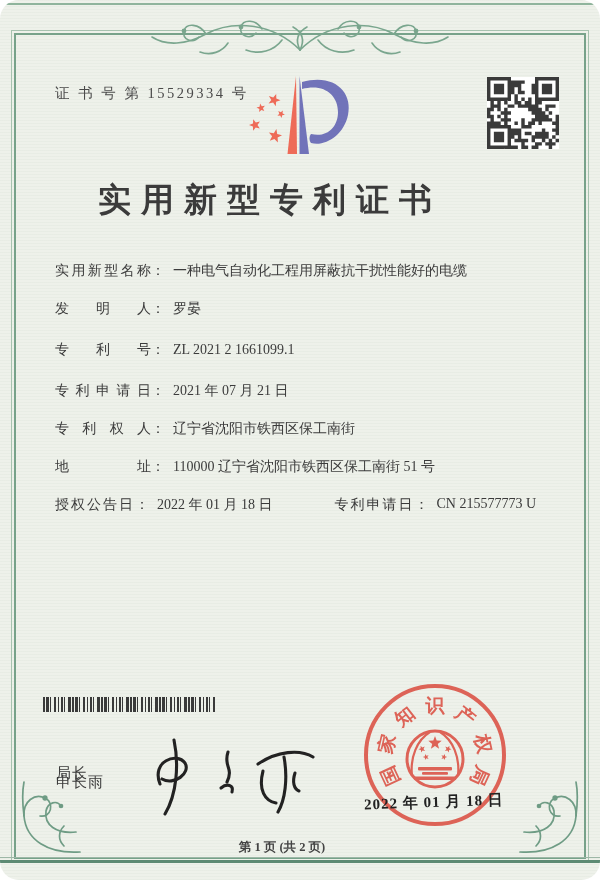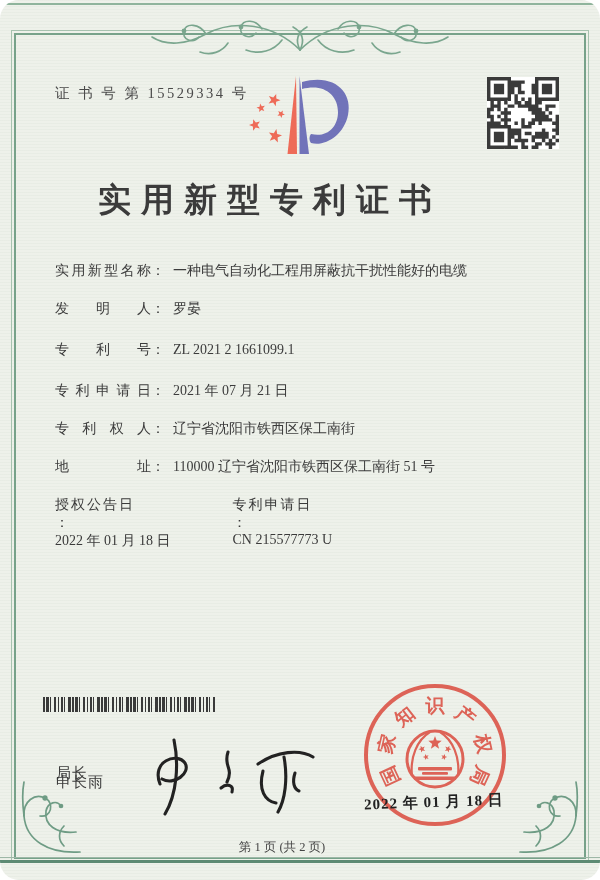--- a/index.html
+++ b/index.html
@@ -26,38 +26,38 @@
   .logo{position:absolute;left:230px;top:72px;}
   .qr{position:absolute;left:487px;top:77px;width:72px;height:72px;background:#fff;}
   .title{position:absolute;left:0;top:178px;width:540px;text-align:center;
          font-size:33px;font-weight:600;letter-spacing:10px;color:#3b3b3b;}
 
   .row{position:absolute;left:55px;width:500px;font-size:14px;white-space:nowrap;color:#3c3c3c;}
   .row .lbl{display:inline-block;width:96px;text-align:justify;text-align-last:justify;vertical-align:bottom;}
   .row .colon{display:inline-block;margin-right:8px;}
   .r1{top:262px}.r2{top:300px}.r3{top:341px}.r4{top:382px}.r5{top:420px}.r6{top:458px}
   .row-grant{position:absolute;left:55px;top:496px;width:500px;font-size:14px;white-space:nowrap;display:flex;}
-  .row-grant .pair{display:flex;flex-direction:column;}
+  .row-grant .pair{display:flex;}
   .row-grant .pair .glbl{letter-spacing:2px;}
   .row-grant .pair .colon{margin-right:8px;}
   .row-grant .pair2{margin-left:62px;}
 
   .paragraphs{position:absolute;left:54px;top:530px;width:494px;font-size:13.5px;line-height:19.5px;
               text-align:justify;color:#3d3d3d;}
   .paragraphs p{margin:0;text-indent:2em;}
 
   .barcode{position:absolute;left:43px;top:697px;width:172px;height:15px;
     background:repeating-linear-gradient(90deg,#3a3a3a 0 1.5px,transparent 1.5px 3px,#3a3a3a 3px 5.5px,transparent 5.5px 6.5px,#3a3a3a 6.5px 7.5px,transparent 7.5px 10.5px,#3a3a3a 10.5px 13px,transparent 13px 14.5px);}
   .sig-role{position:absolute;left:56px;top:742px;font-size:15px;letter-spacing:1px;margin-top:22px;}
   .sig-name{position:absolute;left:56px;top:773px;font-size:15px;letter-spacing:1px;}
   .sig-script{position:absolute;left:132px;top:724px;z-index:3;}
   .seal{position:absolute;left:360px;top:680px;z-index:2;opacity:0.92;}
   .seal-date{position:absolute;left:364px;top:793px;z-index:4;font-size:15px;font-weight:600;
              letter-spacing:1px;color:#222;transform:rotate(-2deg);}
-  .footer{position:absolute;left:0;top:839px;width:564px;text-align:center;font-size:12.5px;color:#444;}
+  .footer{position:absolute;left:0;top:839px;width:564px;text-align:center;font-size:12.5px;color:#444;font-weight:bold;}
 </style>
 </head>
 <body>
 
 <div class="page">
 
   <div class="edge-line-top"></div>
   <div class="frame-outer">
     <div class="frame-inner"></div>
   </div>

